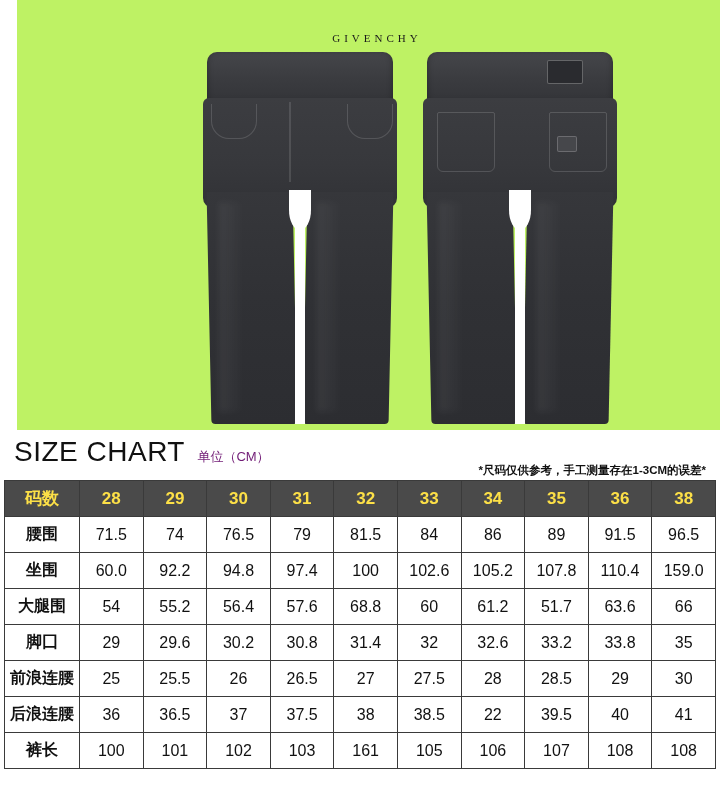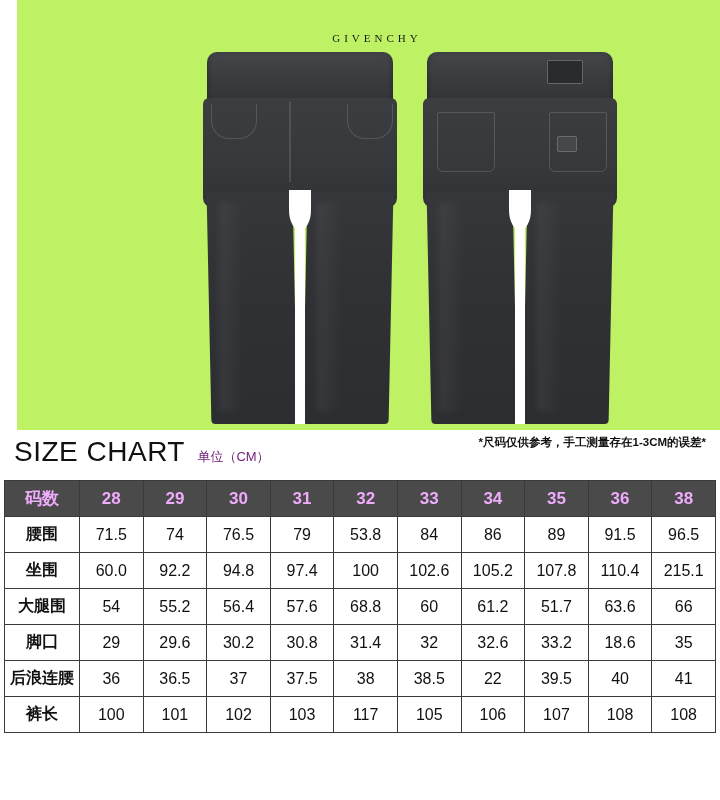--- a/index.html
+++ b/index.html
@@ -196,21 +196,21 @@
   .unit {
     display: inline-block;
     font-size: 13px;
     margin-left: 8px;
     color: #701a75;
     vertical-align: baseline;
   }
   .disclaimer {
     position: absolute;
     right: 14px;
-    bottom: 28px;
+    bottom: 0;
     font-size: 11.5px;
     color: #111;
     font-weight: bold;
   }
 
   
   table.size-table {
     border-collapse: collapse;
     width: 712px;
     margin: 2px 4px 0 4px;
@@ -219,21 +219,21 @@
   table.size-table th,
   table.size-table td {
     border: 1px solid #3a3a3a;
     text-align: center;
     height: 33px;
     font-size: 16px;
     color: #111;
   }
   table.size-table thead th {
     background: #4a4a4a;
-    color: #f0abfc;
+    color: #fde047;
     font-weight: bold;
     font-size: 17px;
   }
   table.size-table tbody th {
     background: #ffffff;
     font-weight: bold;
     font-size: 16px;
     width: 72px;
   }
   table.size-table thead th:first-child {
@@ -308,39 +308,39 @@
         <th>38</th>
       </tr>
   </thead>
   <tbody id="table-body">
       <tr>
         <th>腰围</th>
         <td>71.5</td>
         <td>74</td>
         <td>76.5</td>
         <td>79</td>
-        <td>53.8</td>
+        <td>81.5</td>
         <td>84</td>
         <td>86</td>
         <td>89</td>
         <td>91.5</td>
         <td>96.5</td>
       </tr>
       <tr>
         <th>坐围</th>
         <td>60.0</td>
         <td>92.2</td>
         <td>94.8</td>
         <td>97.4</td>
         <td>100</td>
         <td>102.6</td>
         <td>105.2</td>
         <td>107.8</td>
         <td>110.4</td>
-        <td>215.1</td>
+        <td>159.0</td>
       </tr>
       <tr>
         <th>大腿围</th>
         <td>54</td>
         <td>55.2</td>
         <td>56.4</td>
         <td>57.6</td>
         <td>68.8</td>
         <td>60</td>
         <td>61.2</td>
@@ -351,43 +351,56 @@
       <tr>
         <th>脚囗</th>
         <td>29</td>
         <td>29.6</td>
         <td>30.2</td>
         <td>30.8</td>
         <td>31.4</td>
         <td>32</td>
         <td>32.6</td>
         <td>33.2</td>
-        <td>18.6</td>
+        <td>33.8</td>
         <td>35</td>
+      </tr>
+      <tr>
+        <th>前浪连腰</th>
+        <td>25</td>
+        <td>25.5</td>
+        <td>26</td>
+        <td>26.5</td>
+        <td>27</td>
+        <td>27.5</td>
+        <td>28</td>
+        <td>28.5</td>
+        <td>29</td>
+        <td>30</td>
       </tr>
       <tr>
         <th>后浪连腰</th>
         <td>36</td>
         <td>36.5</td>
         <td>37</td>
         <td>37.5</td>
         <td>38</td>
         <td>38.5</td>
         <td>22</td>
         <td>39.5</td>
         <td>40</td>
         <td>41</td>
       </tr>
       <tr>
         <th>裤长</th>
         <td>100</td>
         <td>101</td>
         <td>102</td>
         <td>103</td>
-        <td>117</td>
+        <td>161</td>
         <td>105</td>
         <td>106</td>
         <td>107</td>
         <td>108</td>
         <td>108</td>
       </tr>
     </tbody>
 </table>
 
 </body></html>

